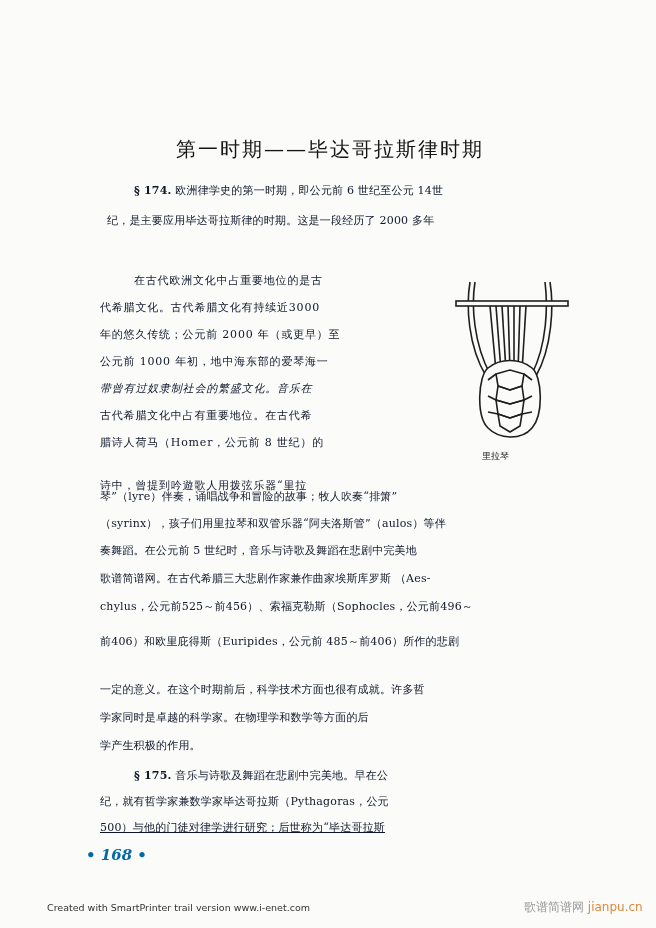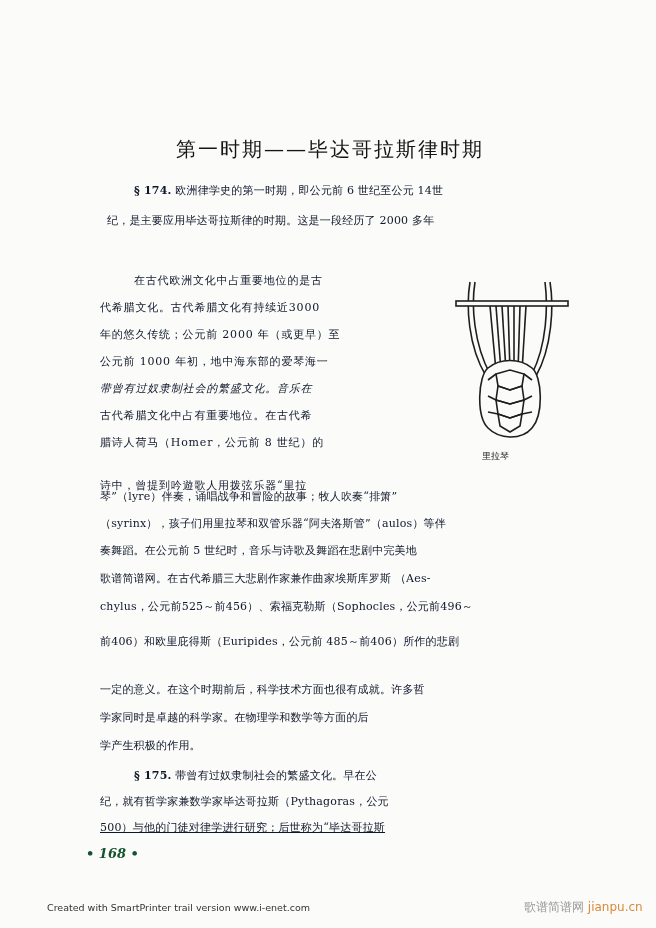--- a/index.html
+++ b/index.html
@@ -21,22 +21,22 @@
   .line.narrow { letter-spacing: 0.8px; }
   .sec { font-weight: bold; }
   .figure {
     position: absolute; left: 432px; top: 276px; width: 130px; height: 190px;
   }
   .caption {
     position: absolute; left: 466px; top: 450px; font-size: 9px; color: #222;
     white-space: nowrap;
   }
   .pagenum {
-    position: absolute; left: 70px; top: 846px; font-size: 13px;
-    font-style: italic; font-weight: bold; color: #14532d; white-space: nowrap;
+    position: absolute; left: 70px; top: 846px; font-size: 15px;
+    font-style: italic; font-weight: bold; color: #0369a1; white-space: nowrap;
   }
   .footer-left {
     position: absolute; left: 31px; top: 902px; font-size: 9.5px;
     font-family: "DejaVu Sans", "Liberation Sans", sans-serif; color: #333; white-space: nowrap;
   }
   .footer-right {
     position: absolute; left: 508px; top: 899px; font-size: 12px;
     font-family: "DejaVu Sans", "Liberation Sans", sans-serif; color: #9a9a9a; white-space: nowrap;
   }
   .footer-right .url { color: #d9893a; }
@@ -67,21 +67,21 @@
   <div class="line" style="top:541px;">奏舞蹈。在公元前 5 世纪时，音乐与诗歌及舞蹈在悲剧中完美地</div>
   <div class="line" style="top:569px;">歌谱简谱网。在古代希腊三大悲剧作家兼作曲家埃斯库罗斯 （Aes-</div>
   <div class="line" style="top:597px;">chylus，公元前525～前456）、索福克勒斯（Sophocles，公元前496～</div>
   <div class="line" style="top:624px;margin-top:8px;">前406）和欧里庇得斯（Euripides，公元前 485～前406）所作的悲剧</div>
   <div class="line" style="top:680px;">一定的意义。在这个时期前后，科学技术方面也很有成就。许多哲</div>
   <div class="line" style="top:708px;">学家同时是卓越的科学家。在物理学和数学等方面的后</div>
   <div class="line" style="top:736px;">学产生积极的作用。</div>
 
   <div class="line" style="left:118px; top:766px;">
     <span class="sec">§ 175.</span>
-    <span>带曾有过奴隶制社会的繁盛文化。早在公</span>
+    <span>音乐与诗歌及舞蹈在悲剧中完美地。早在公</span>
   </div>
   <div class="line" style="top:792px;">纪，就有哲学家兼数学家毕达哥拉斯（Pythagoras，公元</div>
   <div class="line" style="top:818px;text-decoration:underline;">500）与他的门徒对律学进行研究；后世称为“毕达哥拉斯</div>
 
   <div class="figure">
     <svg width="130" height="170" viewBox="0 0 130 170" fill="none" stroke="#1e1e1e" stroke-width="1.6">
 
       <path d="M22 6 C18 30, 20 70, 38 100"></path>
       <path d="M27 6 C23 30, 26 68, 42 98"></path>
       <path d="M97 6 C100 30, 99 68, 84 98"></path>

